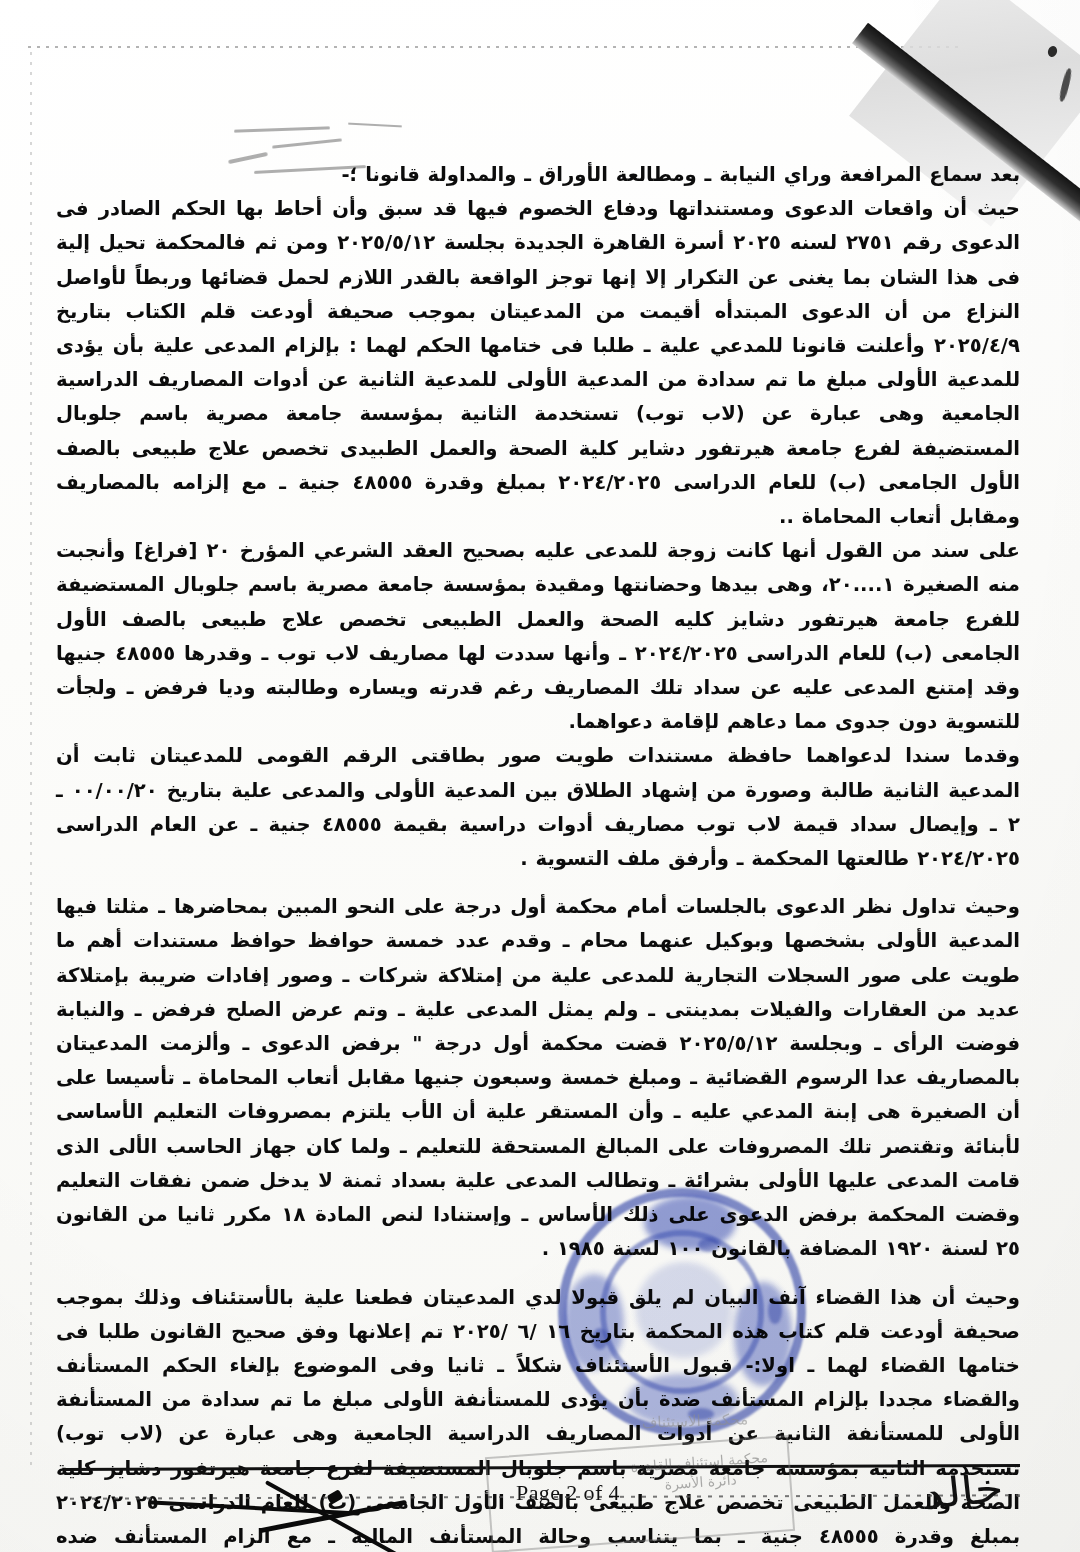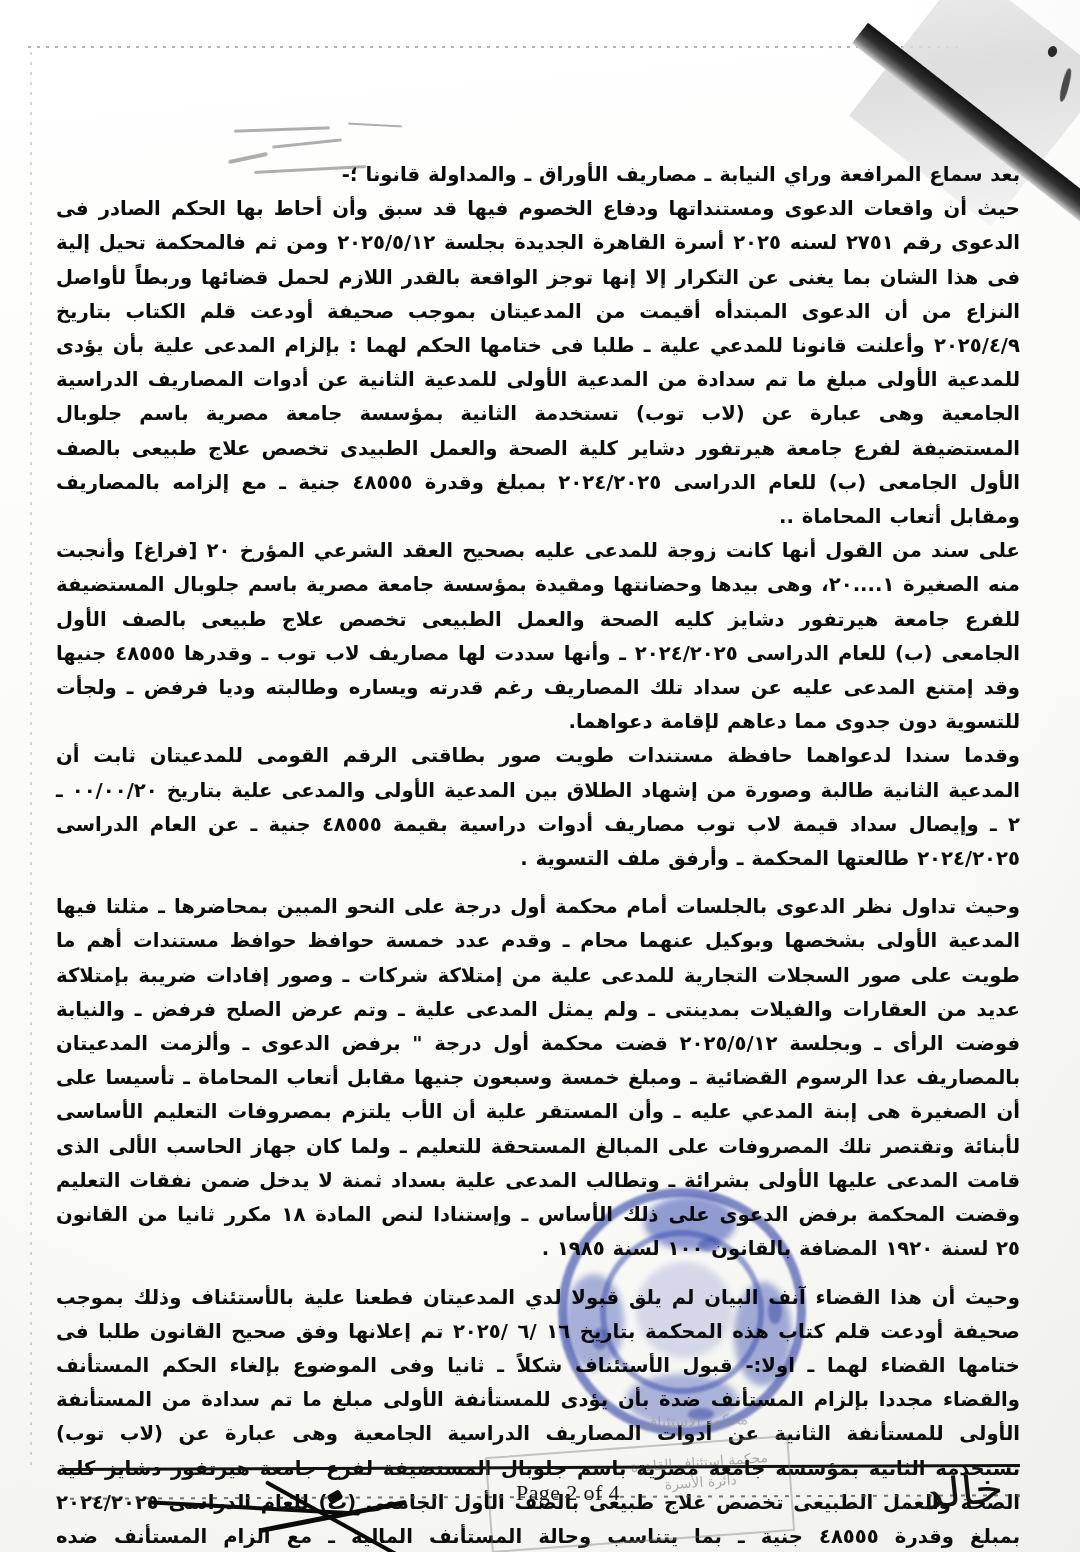--- a/index.html
+++ b/index.html
@@ -335,21 +335,21 @@
 
   <div class="smudge">
     <i class="sm1"></i>
       <i class="sm2"></i>
       <i class="sm3"></i>
       <i class="sm4"></i>
       <i class="sm5"></i>
   </div>
 
   <div class="body-text">
-    <p class="lead-in">بعد سماع المرافعة وراي النيابة ـ مصاريف الأوراق ـ والمداولة قانونا ؛-</p>
+    <p class="lead-in">بعد سماع المرافعة وراي النيابة ـ ومطالعة الأوراق ـ والمداولة قانونا ؛-</p>
     <p>حيث أن واقعات الدعوى ومستنداتها ودفاع الخصوم فيها قد سبق وأن أحاط بها الحكم الصادر فى الدعوى رقم ٢٧٥١ لسنه ٢٠٢٥ أسرة القاهرة الجديدة بجلسة ٢٠٢٥/٥/١٢ ومن ثم فالمحكمة تحيل إلية فى هذا الشان بما يغنى عن التكرار إلا إنها توجز الواقعة بالقدر اللازم لحمل قضائها وربطاً لأواصل النزاع من أن الدعوى المبتدأه أقيمت من المدعيتان بموجب صحيفة أودعت قلم الكتاب بتاريخ ٢٠٢٥/٤/٩ وأعلنت قانونا للمدعي علية ـ طلبا فى ختامها الحكم لهما : بإلزام المدعى علية بأن يؤدى للمدعية الأولى مبلغ ما تم سدادة من المدعية الأولى للمدعية الثانية عن أدوات المصاريف الدراسية الجامعية وهى عبارة عن (لاب توب) تستخدمة الثانية بمؤسسة جامعة مصرية باسم جلوبال المستضيفة لفرع جامعة هيرتفور دشاير كلية الصحة والعمل الطبيدى تخصص علاج طبيعى بالصف الأول الجامعى (ب) للعام الدراسى ٢٠٢٤/٢٠٢٥ بمبلغ وقدرة ٤٨٥٥٥ جنية ـ مع إلزامه بالمصاريف ومقابل أتعاب المحاماة ..</p>
     <p>على سند من القول أنها كانت زوجة للمدعى عليه بصحيح العقد الشرعي المؤرخ ٢٠ [فراغ] وأنجبت منه الصغيرة ١....٢٠، وهى بيدها وحضانتها ومقيدة بمؤسسة جامعة مصرية باسم جلوبال المستضيفة للفرع جامعة هيرتفور دشايز كليه الصحة والعمل الطبيعى تخصص علاج طبيعى بالصف الأول الجامعى (ب) للعام الدراسى ٢٠٢٤/٢٠٢٥ ـ وأنها سددت لها مصاريف لاب توب ـ وقدرها ٤٨٥٥٥ جنيها وقد إمتنع المدعى عليه عن سداد تلك المصاريف رغم قدرته ويساره وطالبته وديا فرفض ـ ولجأت للتسوية دون جدوى مما دعاهم لإقامة دعواهما.</p>
     <p>وقدما سندا لدعواهما حافظة مستندات طويت صور بطاقتى الرقم القومى للمدعيتان ثابت أن المدعية الثانية طالبة وصورة من إشهاد الطلاق بين المدعية الأولى والمدعى علية بتاريخ ٠٠/٠٠/٢٠ ـ ٢ ـ وإيصال سداد قيمة لاب توب مصاريف أدوات دراسية بقيمة ٤٨٥٥٥ جنية ـ عن العام الدراسى ٢٠٢٤/٢٠٢٥ طالعتها المحكمة ـ وأرفق ملف التسوية .</p>
     <div class="para-gap"></div>
     <p>وحيث تداول نظر الدعوى بالجلسات أمام محكمة أول درجة على النحو المبين بمحاضرها ـ مثلتا فيها المدعية الأولى بشخصها وبوكيل عنهما محام ـ وقدم عدد خمسة حوافظ حوافظ مستندات أهم ما طويت على صور السجلات التجارية للمدعى علية من إمتلاكة شركات ـ وصور إفادات ضريبة بإمتلاكة عديد من العقارات والفيلات بمدينتى ـ ولم يمثل المدعى علية ـ وتم عرض الصلح فرفض ـ والنيابة فوضت الرأى ـ وبجلسة ٢٠٢٥/٥/١٢ قضت محكمة أول درجة " برفض الدعوى ـ وألزمت المدعيتان بالمصاريف عدا الرسوم القضائية ـ ومبلغ خمسة وسبعون جنيها مقابل أتعاب المحاماة ـ تأسيسا على أن الصغيرة هى إبنة المدعي عليه ـ وأن المستقر علية أن الأب يلتزم بمصروفات التعليم الأساسى لأبنائة وتقتصر تلك المصروفات على المبالغ المستحقة للتعليم ـ ولما كان جهاز الحاسب الألى الذى قامت المدعى عليها الأولى بشرائة ـ وتطالب المدعى علية بسداد ثمنة لا يدخل ضمن نفقات التعليم وقضت المحكمة برفض الدعوى على ذلك الأساس ـ وإستنادا لنص المادة ١٨ مكرر ثانيا من القانون ٢٥ لسنة ١٩٢٠ المضافة بالقانون ١٠٠ لسنة ١٩٨٥ .</p>
     <div class="para-gap"></div>
     <p>وحيث أن هذا القضاء آنف البيان لم يلق قبولا لدي المدعيتان فطعنا علية بالأستئناف وذلك بموجب صحيفة أودعت قلم كتاب هذه المحكمة بتاريخ ١٦ /٦ /٢٠٢٥ تم إعلانها وفق صحيح القانون طلبا فى ختامها القضاء لهما ـ اولا:- قبول الأستئناف شكلاً ـ ثانيا وفى الموضوع بإلغاء الحكم المستأنف والقضاء مجددا بإلزام المستأنف ضدة بأن يؤدى للمستأنفة الأولى مبلغ ما تم سدادة من المستأنفة الأولى للمستأنفة الثانية عن أدوات المصاريف الدراسية الجامعية وهى عبارة عن (لاب توب) تستخدمة الثانية بمؤسسة جامعة مصرية باسم جلوبال المستضيفة لفرع جامعة هيرتفور دشايز كلية الصحة والعمل الطبيعى تخصص علاج طبيعى بالصف الأول الجامعى (ب) للعام الدراسى ٢٠٢٤/٢٠٢٥ بمبلغ وقدرة ٤٨٥٥٥ جنية ـ بما يتناسب وحالة المستأنف المالية ـ مع الزام المستأنف ضده بالمصروفات والأتعاب عن درجتى التقاضى ـ وأركن لاسباب حاصلها ـ الخطأ فى تطبيق القانون ـ والقصور فى التسبيب ـ حيث أن أشقاء المستأنفة الثانية الأخ الأكبر كان يدرس فى الجامعة الألمانية وتخرج منها وأصبح مهندس وكان يستخدم حاسب الى فى دراستة وكذا شقيقتة جنا</p>
   </div>
 
   <div class="ink-stamp">

